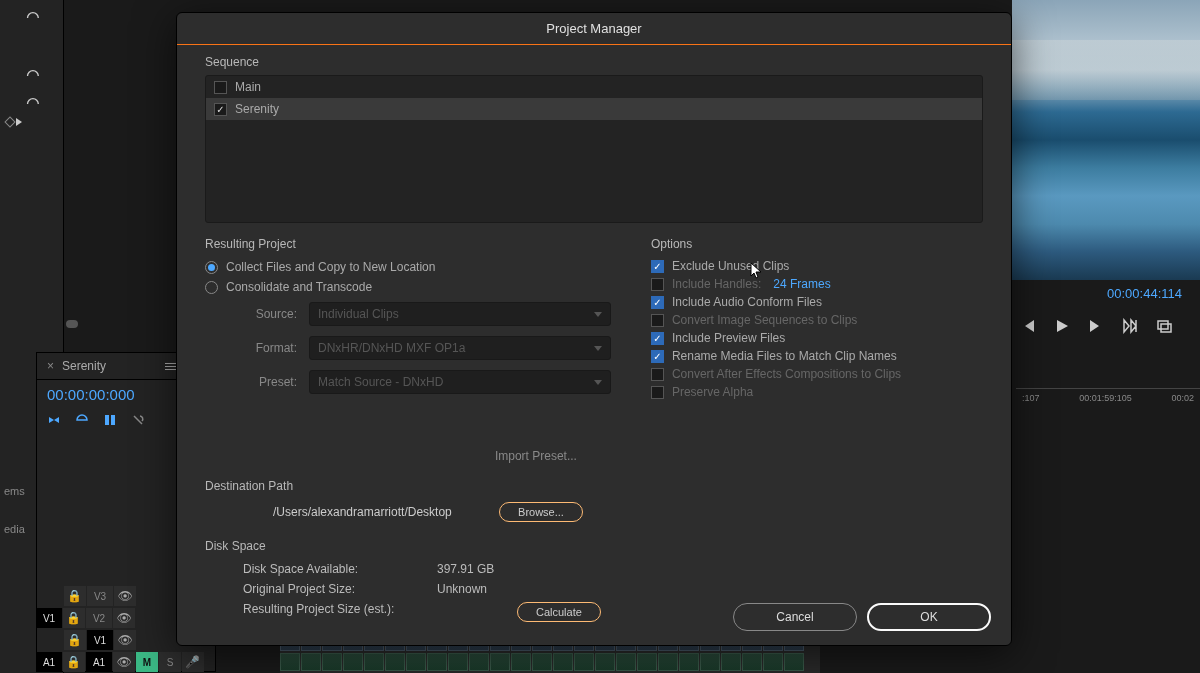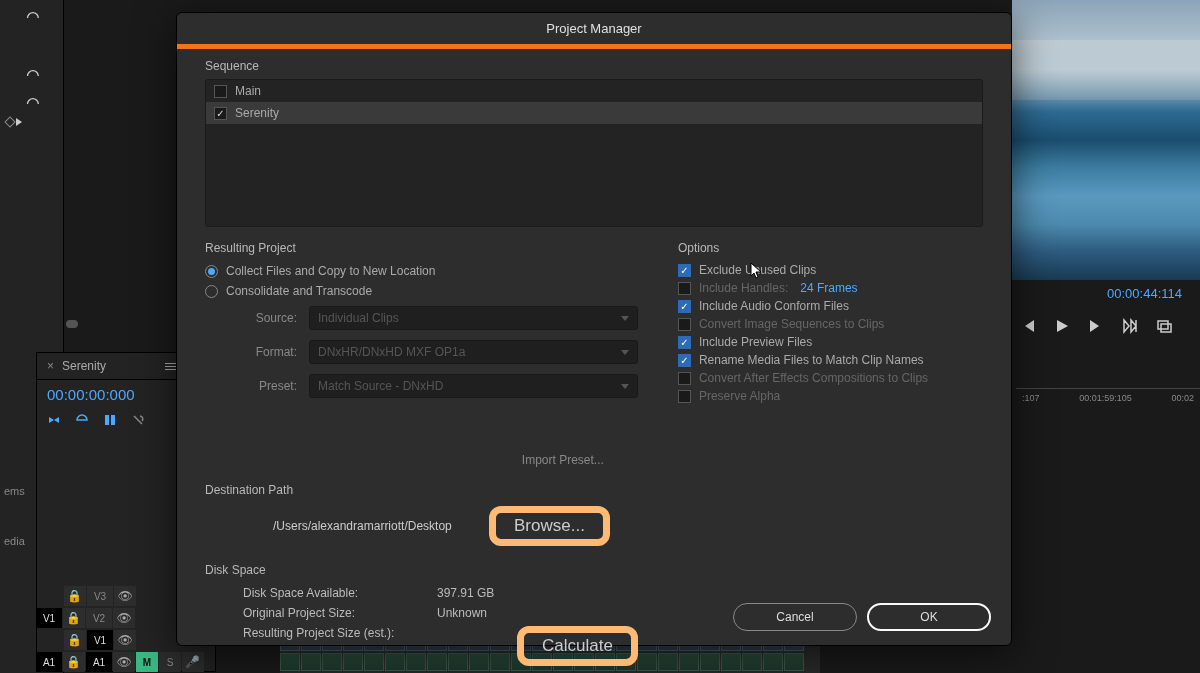--- a/index.html
+++ b/index.html
@@ -46,21 +46,21 @@
 .audio-strip div { width:20px; height:18px; background:linear-gradient(180deg,#2a4a3a 0%, #1a3a2a 100%); border:1px solid #3a5a4a; }
 
 
 .tc-right { position:absolute; right:18px; top:286px; color:#4da8ff; font-size:13px; }
 .play-controls { position:absolute; right:28px; top:318px; display:flex; gap:18px; align-items:center; }
 .play-controls svg { width:16px; height:16px; fill:#ccc; }
 .ruler { position:absolute; right:0; top:388px; width:184px; height:20px; border-top:1px solid #444; display:flex; justify-content:space-between; padding:4px 6px; font-size:9px; color:#888; }
 
 
 .modal { position:absolute; left:176px; top:12px; width:836px; height:634px; background:#2d2d2d; border:1px solid #000; border-radius:6px; box-shadow:0 8px 40px rgba(0,0,0,0.6); }
-.modal-title { text-align:center; padding:8px; color:#e0e0e0; font-size:13px; border-bottom:5px solid #f97316; }
+.modal-title { text-align:center; padding:8px; color:#e0e0e0; font-size:13px; border-bottom:1px solid #f97316; }
 
 .section { padding:10px 28px 4px; }
 .section-label { color:#b8b8b8; font-size:12px; margin-bottom:6px; }
 
 .seq-list { background:#232323; border:1px solid #1a1a1a; border-radius:3px; height:148px; }
 .seq-row { display:flex; align-items:center; padding:4px 8px; gap:8px; }
 .seq-row.selected { background:#3a3a3a; }
 .chk { width:13px; height:13px; background:#1a1a1a; border:1px solid #555; display:flex; align-items:center; justify-content:center; }
 .chk.checked::after { content:'✓'; color:#ddd; font-size:10px; }
 .chk.blue.checked { background:#2d6ab8; border-color:#2d6ab8; }
@@ -81,21 +81,21 @@
 
 .link-btn { color:#888; text-align:right; padding:6px 34px 2px 0; font-size:12px;margin-top:44px; }
 
 .opt-row { display:flex; align-items:center; gap:8px; padding:2px 0; font-size:12px; }
 .opt-row.disabled { color:#666; }
 .opt-row .chk { flex-shrink:0; }
 .opt-row .frames { color:#4da8ff; margin-left:4px; }
 .dest-path { display:flex; align-items:center; padding:3px 28px; }
 .dest-path span { flex:1; color:#ccc; font-size:12px;margin-left:40px; }
 
-.pill-btn { background:transparent; border:7px solid #fdba74; color:#ccc; border-radius:12px; padding:3px 18px; font-size:17px; cursor:pointer; }
+.pill-btn { background:transparent; border:1px solid #fdba74; color:#ccc; border-radius:12px; padding:3px 18px; font-size:11px; cursor:pointer; }
 
 .disk-row { display:flex; padding:3px 0 3px 38px; }
 .disk-row label { width:174px; text-align:left; margin-right:20px; color:#bbb; font-size:12px; }
 .disk-row span { color:#bbb; font-size:12px; }
 
 .modal-buttons { position:absolute; right:20px; bottom:14px; display:flex; gap:10px; }
 .big-btn { width:124px; padding:5px; border-radius:14px; border:1px solid #888; background:transparent; color:#ddd; font-size:12px; text-align:center; cursor:pointer; }
 .big-btn.primary { border:2px solid #fafafa; }
 
 .cursor-arrow { position:absolute; width:14px; height:18px; z-index:10; pointer-events:none; }
@@ -127,21 +127,21 @@
 </div>
 <div class="diamond-ctrl">
   <div class="dia"></div>
     <div class="tri"></div>
 </div>
 <div class="bg-scrollbar">
     <div class="bg-scrollbar-thumb"></div>
   </div>
 
 <div class="bg-items" style="bottom:172px;">ems</div>
-<div class="bg-items" style="bottom:122px;">edia</div>
+<div class="bg-items" style="bottom:134px;">edia</div>
 
 <div class="tc-right">00:00:44:114</div>
 <div class="play-controls">
   <svg viewBox="0 0 16 16">
       <path d="M3 2v12M14 2 5 8l9 6z"></path>
     </svg>
   <svg viewBox="0 0 16 16">
       <path d="M3 2l11 6-11 6z"></path>
     </svg>
   <svg viewBox="0 0 16 16">

